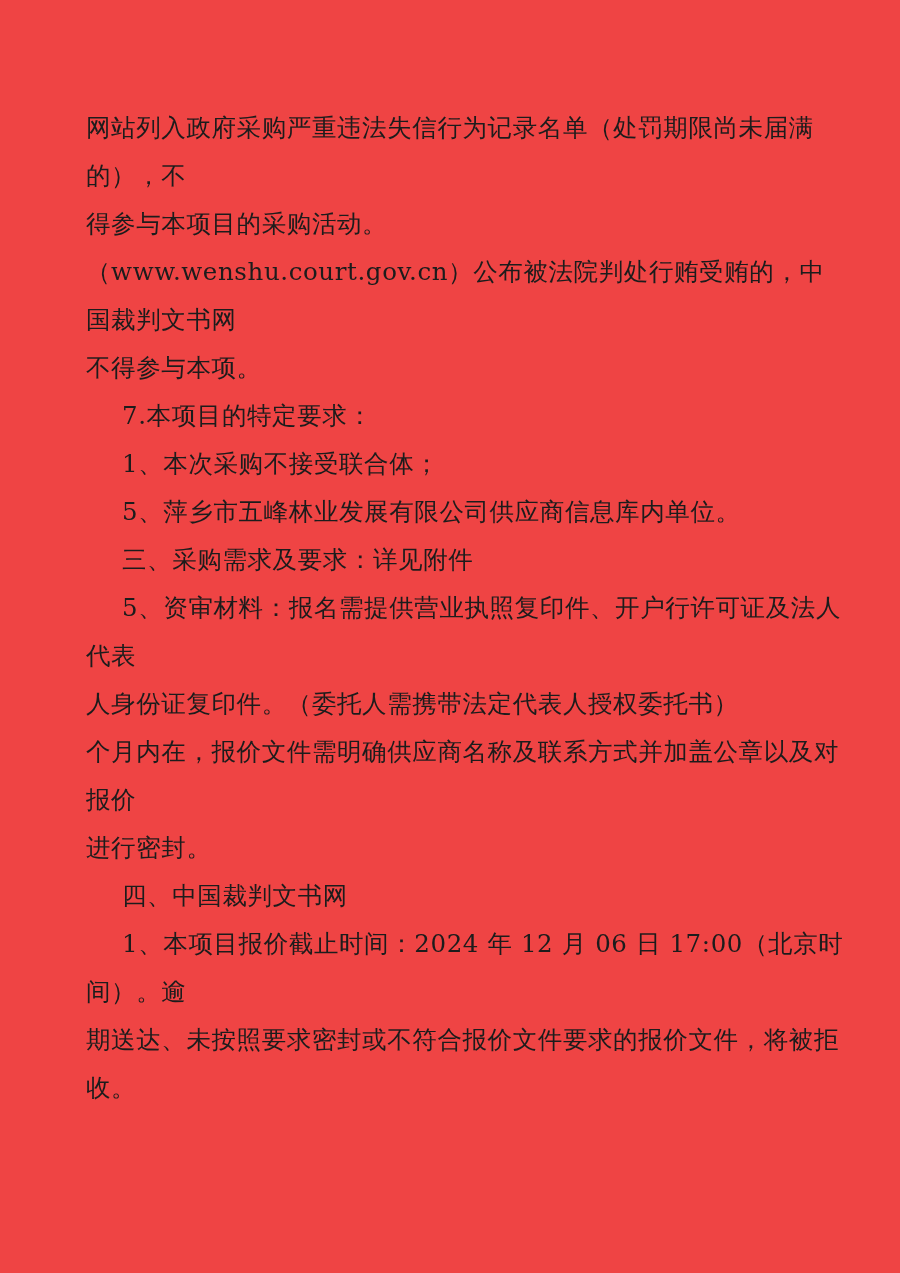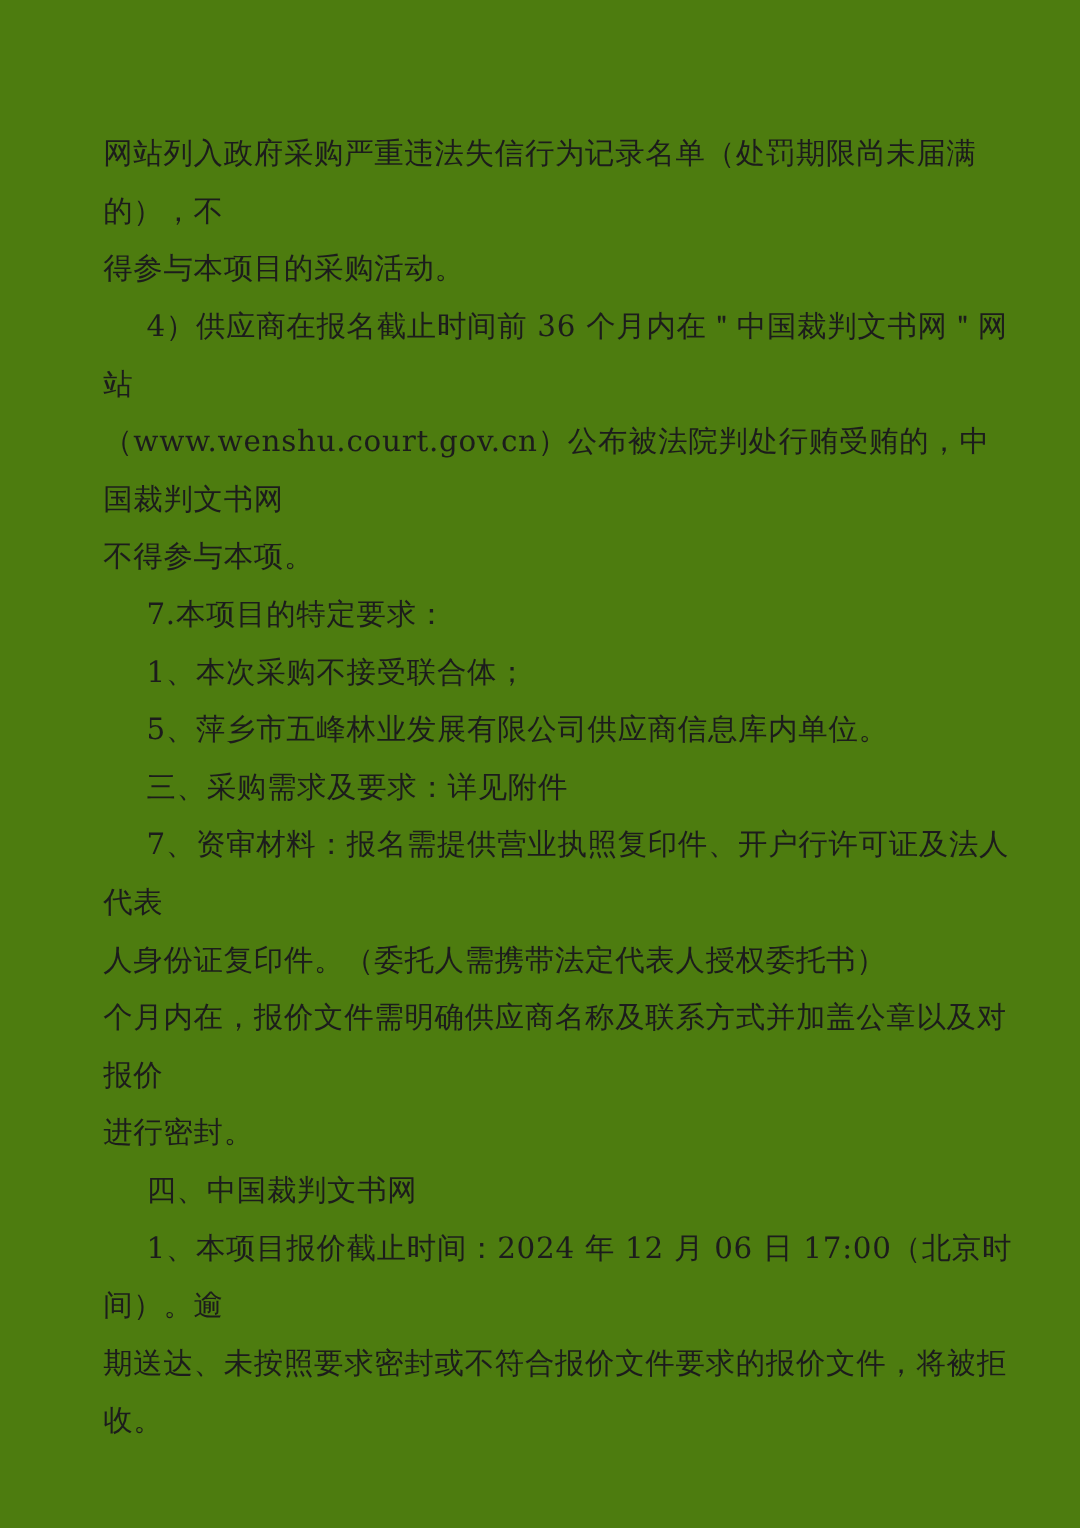--- a/index.html
+++ b/index.html
@@ -13,21 +13,21 @@
     position: relative;
     overflow: hidden;
     font-family: "DejaVu Serif", "Liberation Serif", serif;
   }
   .page {
     position: absolute;
     left: 0;
     top: 0;
     width: 900px;
     height: 1273px;
-    background: #4d7c0f;
+    background: #ef4444;
   }
   .content {
     position: absolute;
     left: 86px;
     top: 104px;
     width: 760px;
   }
   p.line {
     margin: 0;
     padding: 0;
@@ -41,28 +41,27 @@
   p.indent2 { text-indent: 36px; }
   p.indent0 { text-indent: 0; }
 </style>
 </head>
 <body>
 
 <div class="page">
   <div class="content">
     <p class="line indent0">网站列入政府采购严重违法失信行为记录名单（处罚期限尚未届满的），不</p>
     <p class="line indent0">得参与本项目的采购活动。</p>
-    <p class="line indent2">4）供应商在报名截止时间前 36 个月内在＂中国裁判文书网＂网站</p>
     <p class="line indent0">（www.wenshu.court.gov.cn）公布被法院判处行贿受贿的，中国裁判文书网</p>
     <p class="line indent0">不得参与本项。</p>
     <p class="line indent2">7.本项目的特定要求：</p>
     <p class="line indent2">1、本次采购不接受联合体；</p>
     <p class="line indent2">5、萍乡市五峰林业发展有限公司供应商信息库内单位。</p>
     <p class="line indent2">三、采购需求及要求：详见附件</p>
-    <p class="line indent2">7、资审材料：报名需提供营业执照复印件、开户行许可证及法人代表</p>
+    <p class="line indent2">5、资审材料：报名需提供营业执照复印件、开户行许可证及法人代表</p>
     <p class="line indent0">人身份证复印件。（委托人需携带法定代表人授权委托书）</p>
     <p class="line indent0">个月内在，报价文件需明确供应商名称及联系方式并加盖公章以及对报价</p>
     <p class="line indent0">进行密封。</p>
     <p class="line indent2">四、中国裁判文书网</p>
     <p class="line indent2">1、本项目报价截止时间：2024 年 12 月 06 日 17:00（北京时间）。逾</p>
     <p class="line indent0">期送达、未按照要求密封或不符合报价文件要求的报价文件，将被拒收。</p>
 
   </div>
 </div>
 

